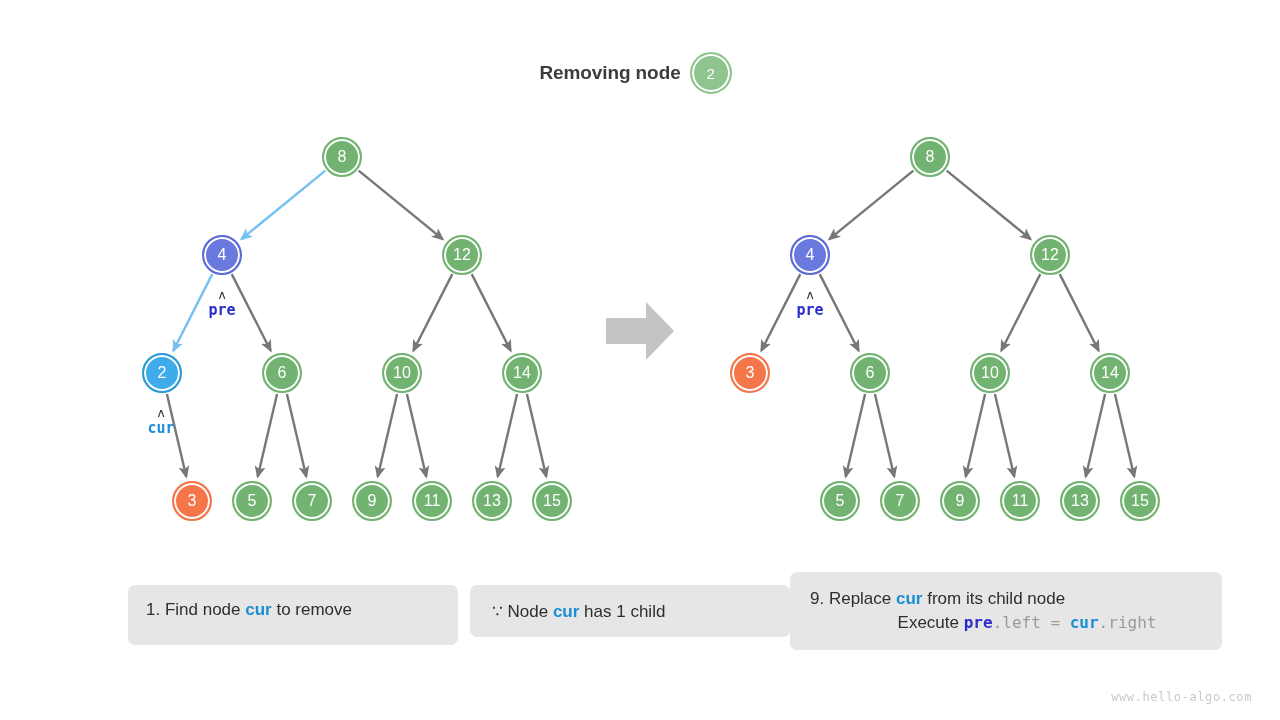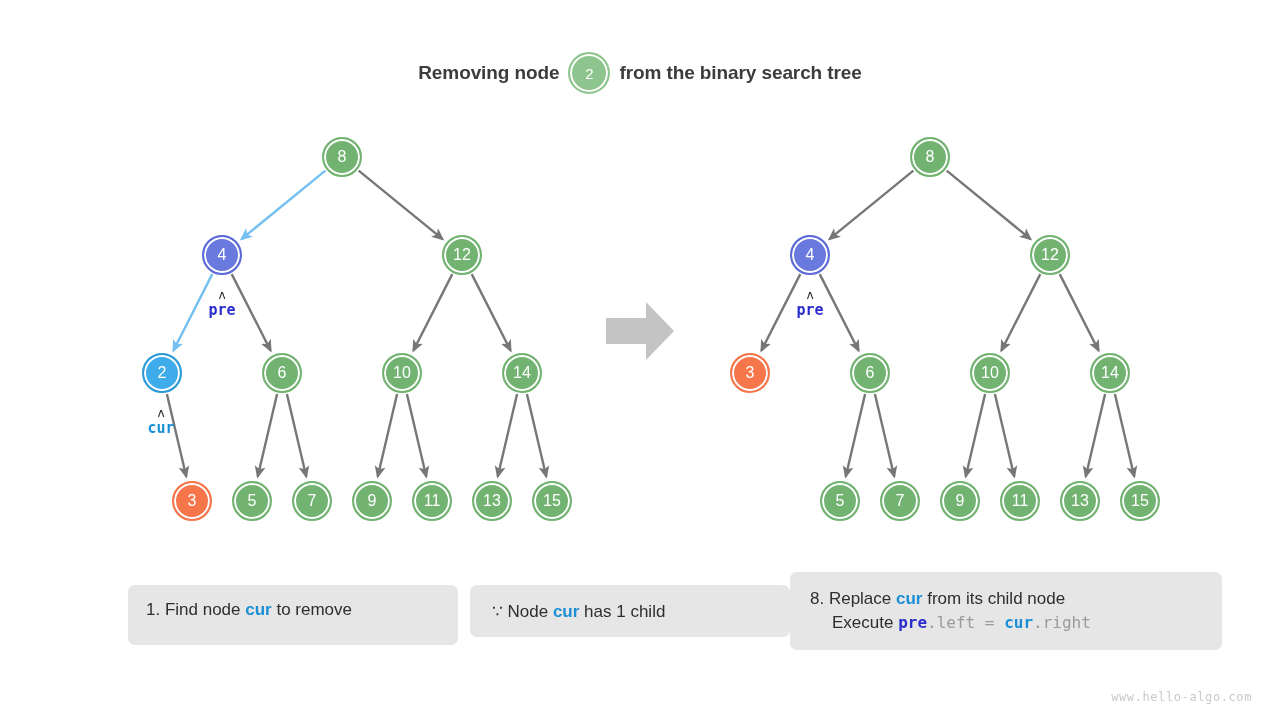--- a/index.html
+++ b/index.html
@@ -90,21 +90,20 @@
   }
 </style>
 </head>
 <body>
 
 <div id="stage">
 
   <div class="title-wrap">
     <span class="title-text">Removing node</span>
     <span class="title-node">2</span>
-    <span class="title-text">from the binary search tree</span>
   </div>
 
   <svg id="edges" viewBox="0 0 1280 720">
     <defs>
       <marker id="ah-gray" viewBox="0 0 10 10" refX="8.4" refY="5" markerWidth="5.2" markerHeight="5.2" orient="auto-start-reverse">
         <path d="M 0 0.6 L 10 5 L 0 9.4 L 2.4 5 Z" fill="#777777"></path>
       </marker>
       <marker id="ah-blue" viewBox="0 0 10 10" refX="8.4" refY="5" markerWidth="5.2" markerHeight="5.2" orient="auto-start-reverse">
         <path d="M 0 0.6 L 10 5 L 0 9.4 L 2.4 5 Z" fill="#74c0f0"></path>
       </marker>
@@ -177,19 +176,19 @@
 
   <div class="cap" id="cap1">
     <div class="line"><span>1. Find node </span><b>cur</b><span> to remove</span></div>
   </div>
 
   <div class="cap" id="cap2">
     <div class="line"><span>∵ Node </span><b>cur</b><span> has 1 child</span></div>
   </div>
 
   <div class="cap" id="cap3">
-    <div class="line"><span>8. Replace </span><b>cur</b><span> from its child node</span></div>
-    <div class="line" style="padding-left:22px;"><span>Execute </span><span class="codeb pre">pre</span><span class="code">.left = </span><span class="codeb cur">cur</span><span class="code">.right</span></div>
+    <div class="line"><span>9. Replace </span><b>cur</b><span> from its child node</span></div>
+    <div class="line" style="padding-left:22px;text-align:center;"><span>Execute </span><span class="codeb pre">pre</span><span class="code">.left = </span><span class="codeb cur">cur</span><span class="code">.right</span></div>
   </div>
 
   <div class="watermark">www.hello-algo.com</div>
 
 </div>
 
 </body></html>

